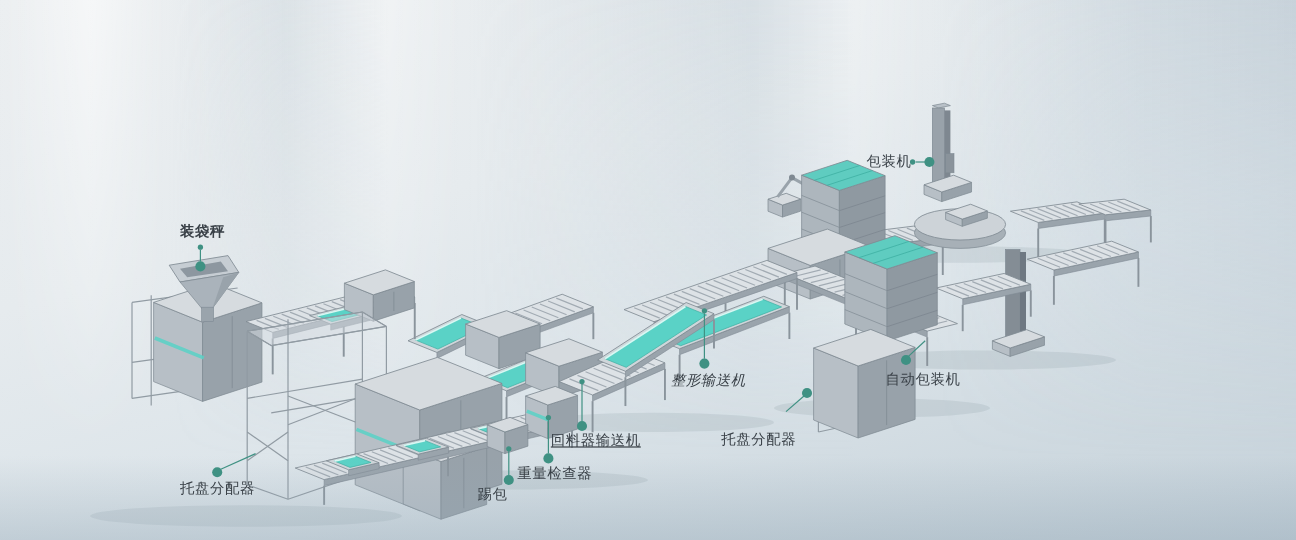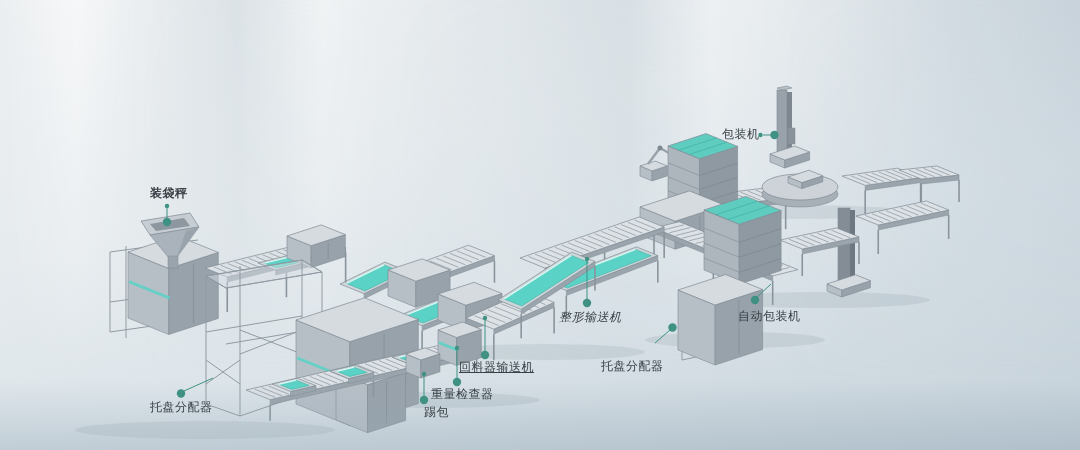--- a/index.html
+++ b/index.html
@@ -34,21 +34,21 @@
 
   .mlabel { position:absolute; font-size:12px; letter-spacing:.5px; color:var(--label-color);
     white-space:nowrap; line-height:13px; }
   #lb-bagging-scale   { left:150px; top:187px;font-weight:bold; }
   #lb-wrapping        { left:722px; top:128px;text-align:right; }
   #lb-shaping         { left:559px; top:311px;font-style:italic; }
   #lb-dispenser       { left:601px; top:324px;margin-top:36px; }
   #lb-robot           { left:738px; top:310px; }
   #lb-return          { left:459px; top:361px;text-decoration:underline; }
   #lb-weight          { left:431px; top:388px;text-align:center; }
-  #lb-kicker          { left:424px; top:406px; }
+  #lb-kicker          { left:398px; top:406px; }
   #lb-autopacker      { left:150px; top:401px; }
 
   .leaders line   { stroke:var(--leader-color); stroke-width:1; }
   .leaders .dot-s { fill:var(--leader-color); }
   .leaders .dot-b { fill:var(--leader-color); }
 </style>
 </head>
 <body>
 
 <div class="stage">

